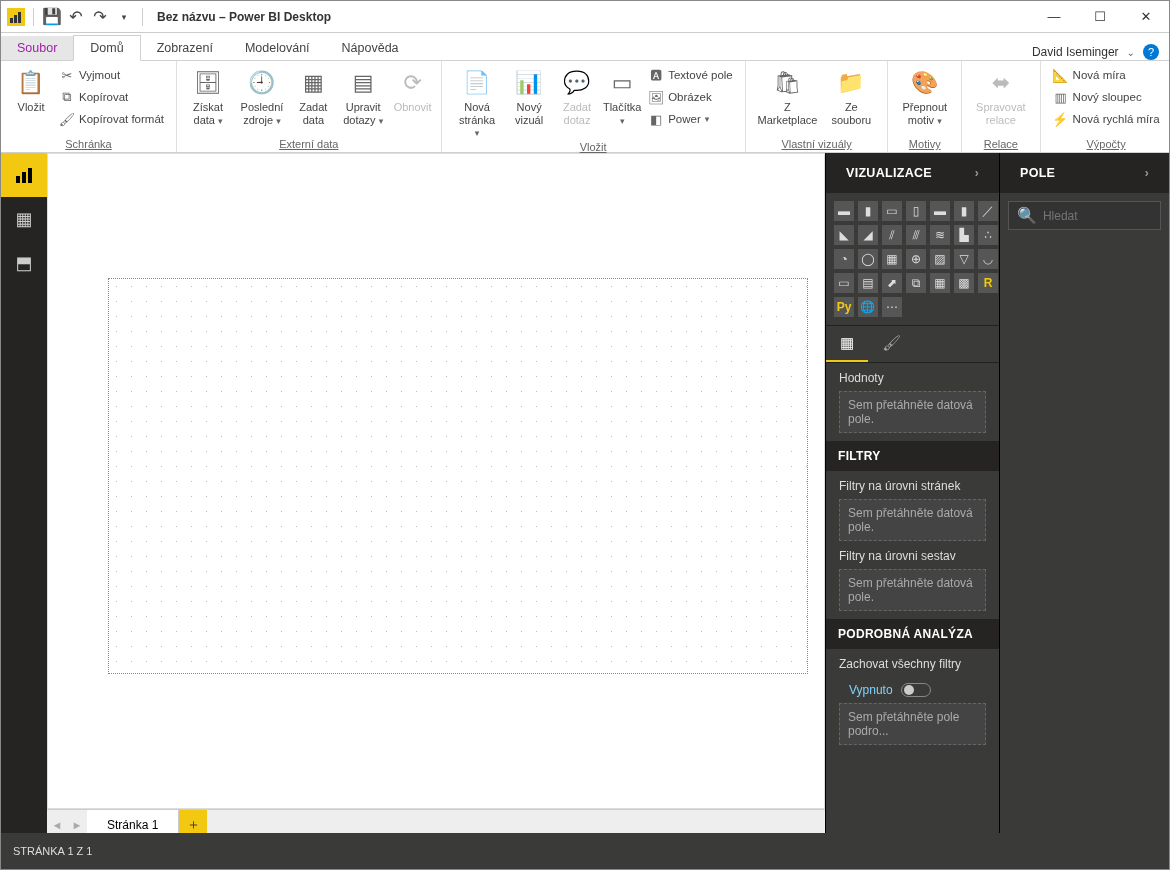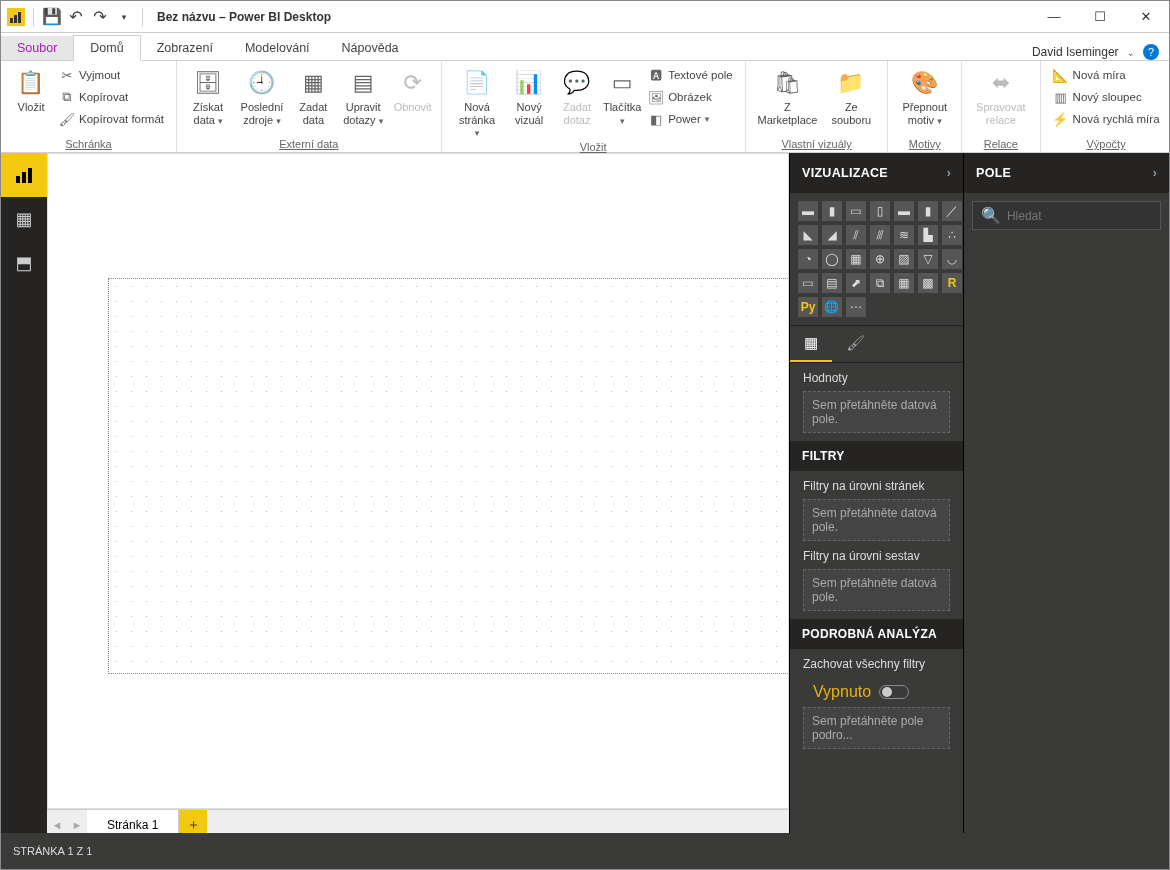--- a/index.html
+++ b/index.html
@@ -42,37 +42,37 @@
 .leftnav .nv.active { background:#f2c811; color:#000; }
 .canvas-area { flex:1; background:#f3f2f1; position:relative; display:flex; flex-direction:column; }
 .canvas-holder { flex:1; background:#fff; margin:0; position:relative; overflow:hidden; border:1px solid #ddd; }
 .report-canvas { position:absolute; left:60px; top:124px; width:700px; height:396px; border:1px dotted #888; background-image: radial-gradient(circle, #bbb 0.5px, transparent 0.5px); background-size: 15px 15px; }
 .page-tabs { height:30px; background:#eee; border-top:1px solid #ccc; display:flex; align-items:center; }
 .page-tabs .arrow { width:20px; text-align:center; color:#aaa; font-size:11px; cursor:pointer; }
 .page-tabs .ptab { padding:0 20px; height:30px; line-height:30px; font-size:12px; background:#fff; border-right:1px solid #ccc; cursor:pointer; }
 .page-tabs .addp { width:28px; height:30px; background:#f2c811; display:flex; align-items:center; justify-content:center; font-size:14px; color:#444; cursor:pointer; }
 
 .panel { width:174px; background:#3a3a39; color:#ddd; border-left:1px solid #000; display:flex; flex-direction:column; font-size:12px; }
-.panel-header { height:40px; background:#252423; color:#fff; display:flex; align-items:center; justify-content:space-between; padding:0 12px; font-size:12.5px; font-weight:600; letter-spacing:0.3px;text-align:center; }
+.panel-header { height:40px; background:#252423; color:#fff; display:flex; align-items:center; justify-content:space-between; padding:0 20px; font-size:12.5px; font-weight:600; letter-spacing:0.3px;text-align:center; }
 .panel-header .chev { font-size:12px; color:#999; }
 .viz-grid { display:grid; grid-template-columns: repeat(7, 1fr); gap:4px; padding:8px; }
 .viz-grid .viz { width:20px; height:20px; background:#565656; display:flex; align-items:center; justify-content:center; font-size:12px; color:#ddd; cursor:pointer; }
 .viz.y { color:#f2c811; font-weight:bold; }
 .subpanel-tabs { display:flex; border-top:1px solid #222; border-bottom:1px solid #222; }
 .subpanel-tabs .st { flex:0 0 auto; padding:8px 14px; color:#aaa; cursor:pointer; font-size:15px; }
 .subpanel-tabs .st.active { border-bottom:2px solid #f2c811; color:#fff; }
 .field-sec { padding:8px 13px; }
 .field-label { color:#ddd; margin-bottom:6px; font-size:12px; }
 .drop-well { border:1px dashed #666; padding:6px 8px; font-size:12px; color:#aaa; background:#444; }
 .sec-title { background:#252423; color:#fff; padding:8px 12px; font-weight:600; font-size:12px; letter-spacing:0.3px; }
-.toggle-row { display:flex; align-items:center; gap:8px; padding:6px 10px; font-size:16px; color:#eab308; }
+.toggle-row { display:flex; align-items:center; gap:8px; padding:6px 10px; font-size:12px; color:#7dd3fc; }
 .toggle { width:30px; height:14px; border:1px solid #888; border-radius:8px; position:relative; }
 .toggle .knob { width:10px; height:10px; background:#ccc; border-radius:50%; position:absolute; top:1px; left:2px; }
 
-.fields-panel { width:206px; background:#3a3a39; color:#ddd; border-left:1px solid #000; }
+.fields-panel { width:170px; background:#3a3a39; color:#ddd; border-left:1px solid #000; }
 .search { margin:8px; display:flex; align-items:center; gap:6px; border:1px solid #555; padding:4px 8px; background:#333; }
 .search input { flex:1; background:transparent; border:none; color:#ccc; font-size:12px; outline:none; }
 
 .statusbar { position:absolute; left:0; right:0; bottom:0; height:36px; background:#3a3a39; color:#ddd; font-size:11px; display:flex; align-items:center; padding:0 12px; }
 svg { display:block; }
 </style>
 </head>
 <body>
 
 <div class="titlebar">

